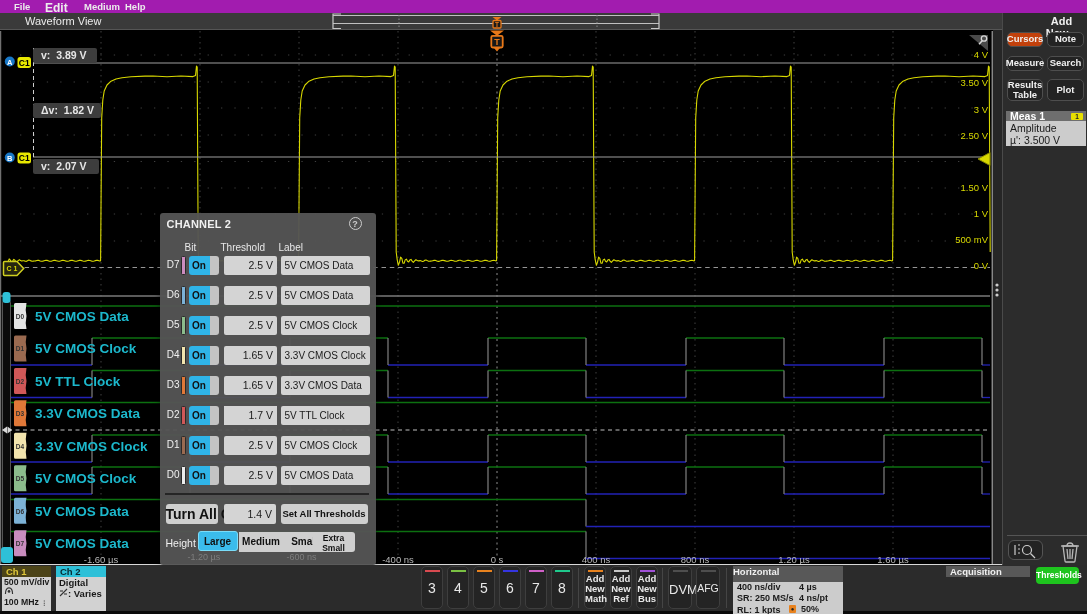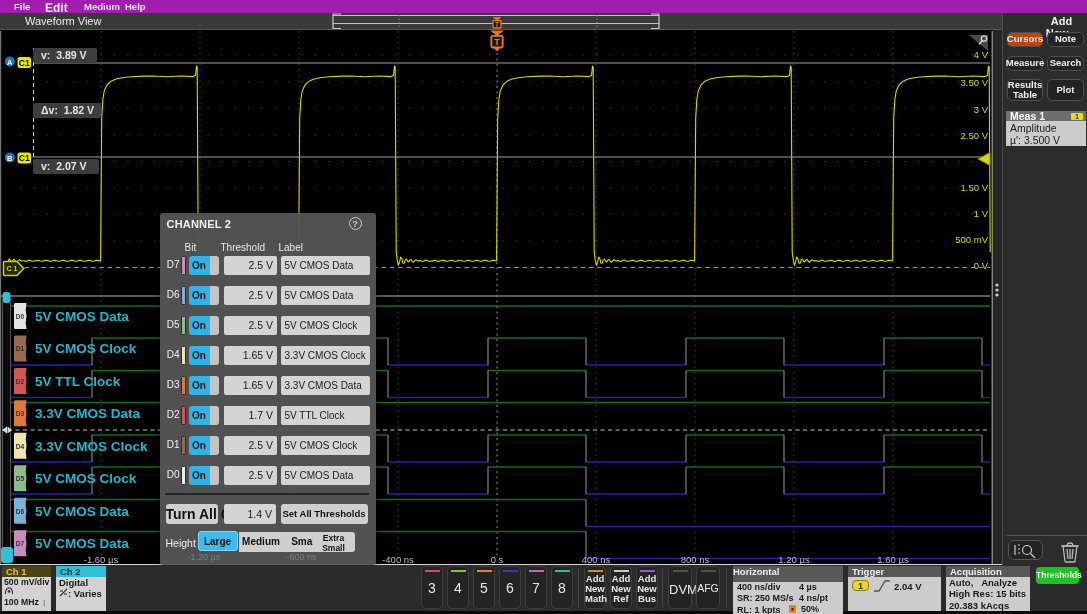--- a/index.html
+++ b/index.html
@@ -384,29 +384,16 @@
     </div>
     <div style="position:absolute;left:696px;top:1px;width:24px;height:43px;background:#242424;border:1px solid #3e3e3e;border-radius:5px;">
       <div style="margin:3px auto 0;width:15px;height:2px;background:#4e4e4e;"></div>
       <div style="text-align:center;font-size:10.5px;color:#e8e8e8;margin-top:10px;">AFG</div>
     </div>
     <div style="position:absolute;left:726px;top:3px;width:1px;height:40px;background:#454545;"></div>
     <div style="position:absolute;left:733px;top:1px;width:110px;height:45px;">
       <div style="height:16px;background:#585858;color:#f0f0f0;font-size:9.5px;font-weight:bold;line-height:11px;">Horizontal</div>
       <div style="height:34px;background:#ccc;color:#1a1a1a;font-size:9px;font-weight:bold;line-height:11.3px;padding-left:4px;position:relative;white-space:nowrap;">400 ns/div<br>SR: 250 MS/s<br>RL: 1 kpts<div style="position:absolute;left:66px;top:0;">4 µs</div><div style="position:absolute;left:66px;top:11px;">4 ns/pt</div><div style="position:absolute;left:56px;top:23px;width:7px;height:8px;background:#e8821e;border-radius:1px;color:#222;font-size:6px;text-align:center;line-height:8px;">●</div><div style="position:absolute;left:68px;top:22px;">50%</div></div>
     </div>
-    <div style="position:absolute;left:848px;top:1px;width:93px;height:45px;">
-      <div style="height:11px;background:#585858;color:#f0f0f0;font-size:9.5px;font-weight:bold;line-height:11px;padding-left:4px;">Trigger</div>
-      <div style="height:34px;background:#ccc;position:relative;">
-        <div style="position:absolute;left:4px;top:3px;width:17px;height:11px;background:#ecd81e;border:1.3px solid #8a7a10;border-radius:4px;color:#222;font-size:8.5px;font-weight:bold;text-align:center;line-height:11px;">1</div>
-        <svg width="18" height="14" viewBox="0 0 18 14" style="position:absolute;left:25px;top:2px;">
-          <g stroke="#555" stroke-width="1.4" fill="none">
-            <path d="M1 12 H6 L12 2 H17"></path>
-          </g>
-        </svg>
-        <div style="position:absolute;left:46px;top:4px;color:#1a1a1a;font-size:9.5px;font-weight:bold;">2.04 V</div>
-      </div>
-    </div>
     <div style="position:absolute;left:946px;top:1px;width:84px;height:45px;">
       <div style="height:11px;background:#585858;color:#f0f0f0;font-size:9.5px;font-weight:bold;line-height:11px;padding-left:4px;">Acquisition</div>
-      <div style="height:34px;background:#ccc;color:#1a1a1a;font-size:9.5px;font-weight:bold;line-height:11.3px;padding-left:3px;white-space:nowrap;">Auto, &nbsp;&nbsp;Analyze<br>High Res: 15 bits<br>20.383 kAcqs</div>
     </div>
     <div style="position:absolute;left:1036px;top:2px;width:43px;height:17px;background:#1ec41e;border-radius:4px;color:#fff;font-size:8.5px;font-weight:bold;text-align:center;line-height:17px;">Thresholds</div>
   </div>
 </body></html>

